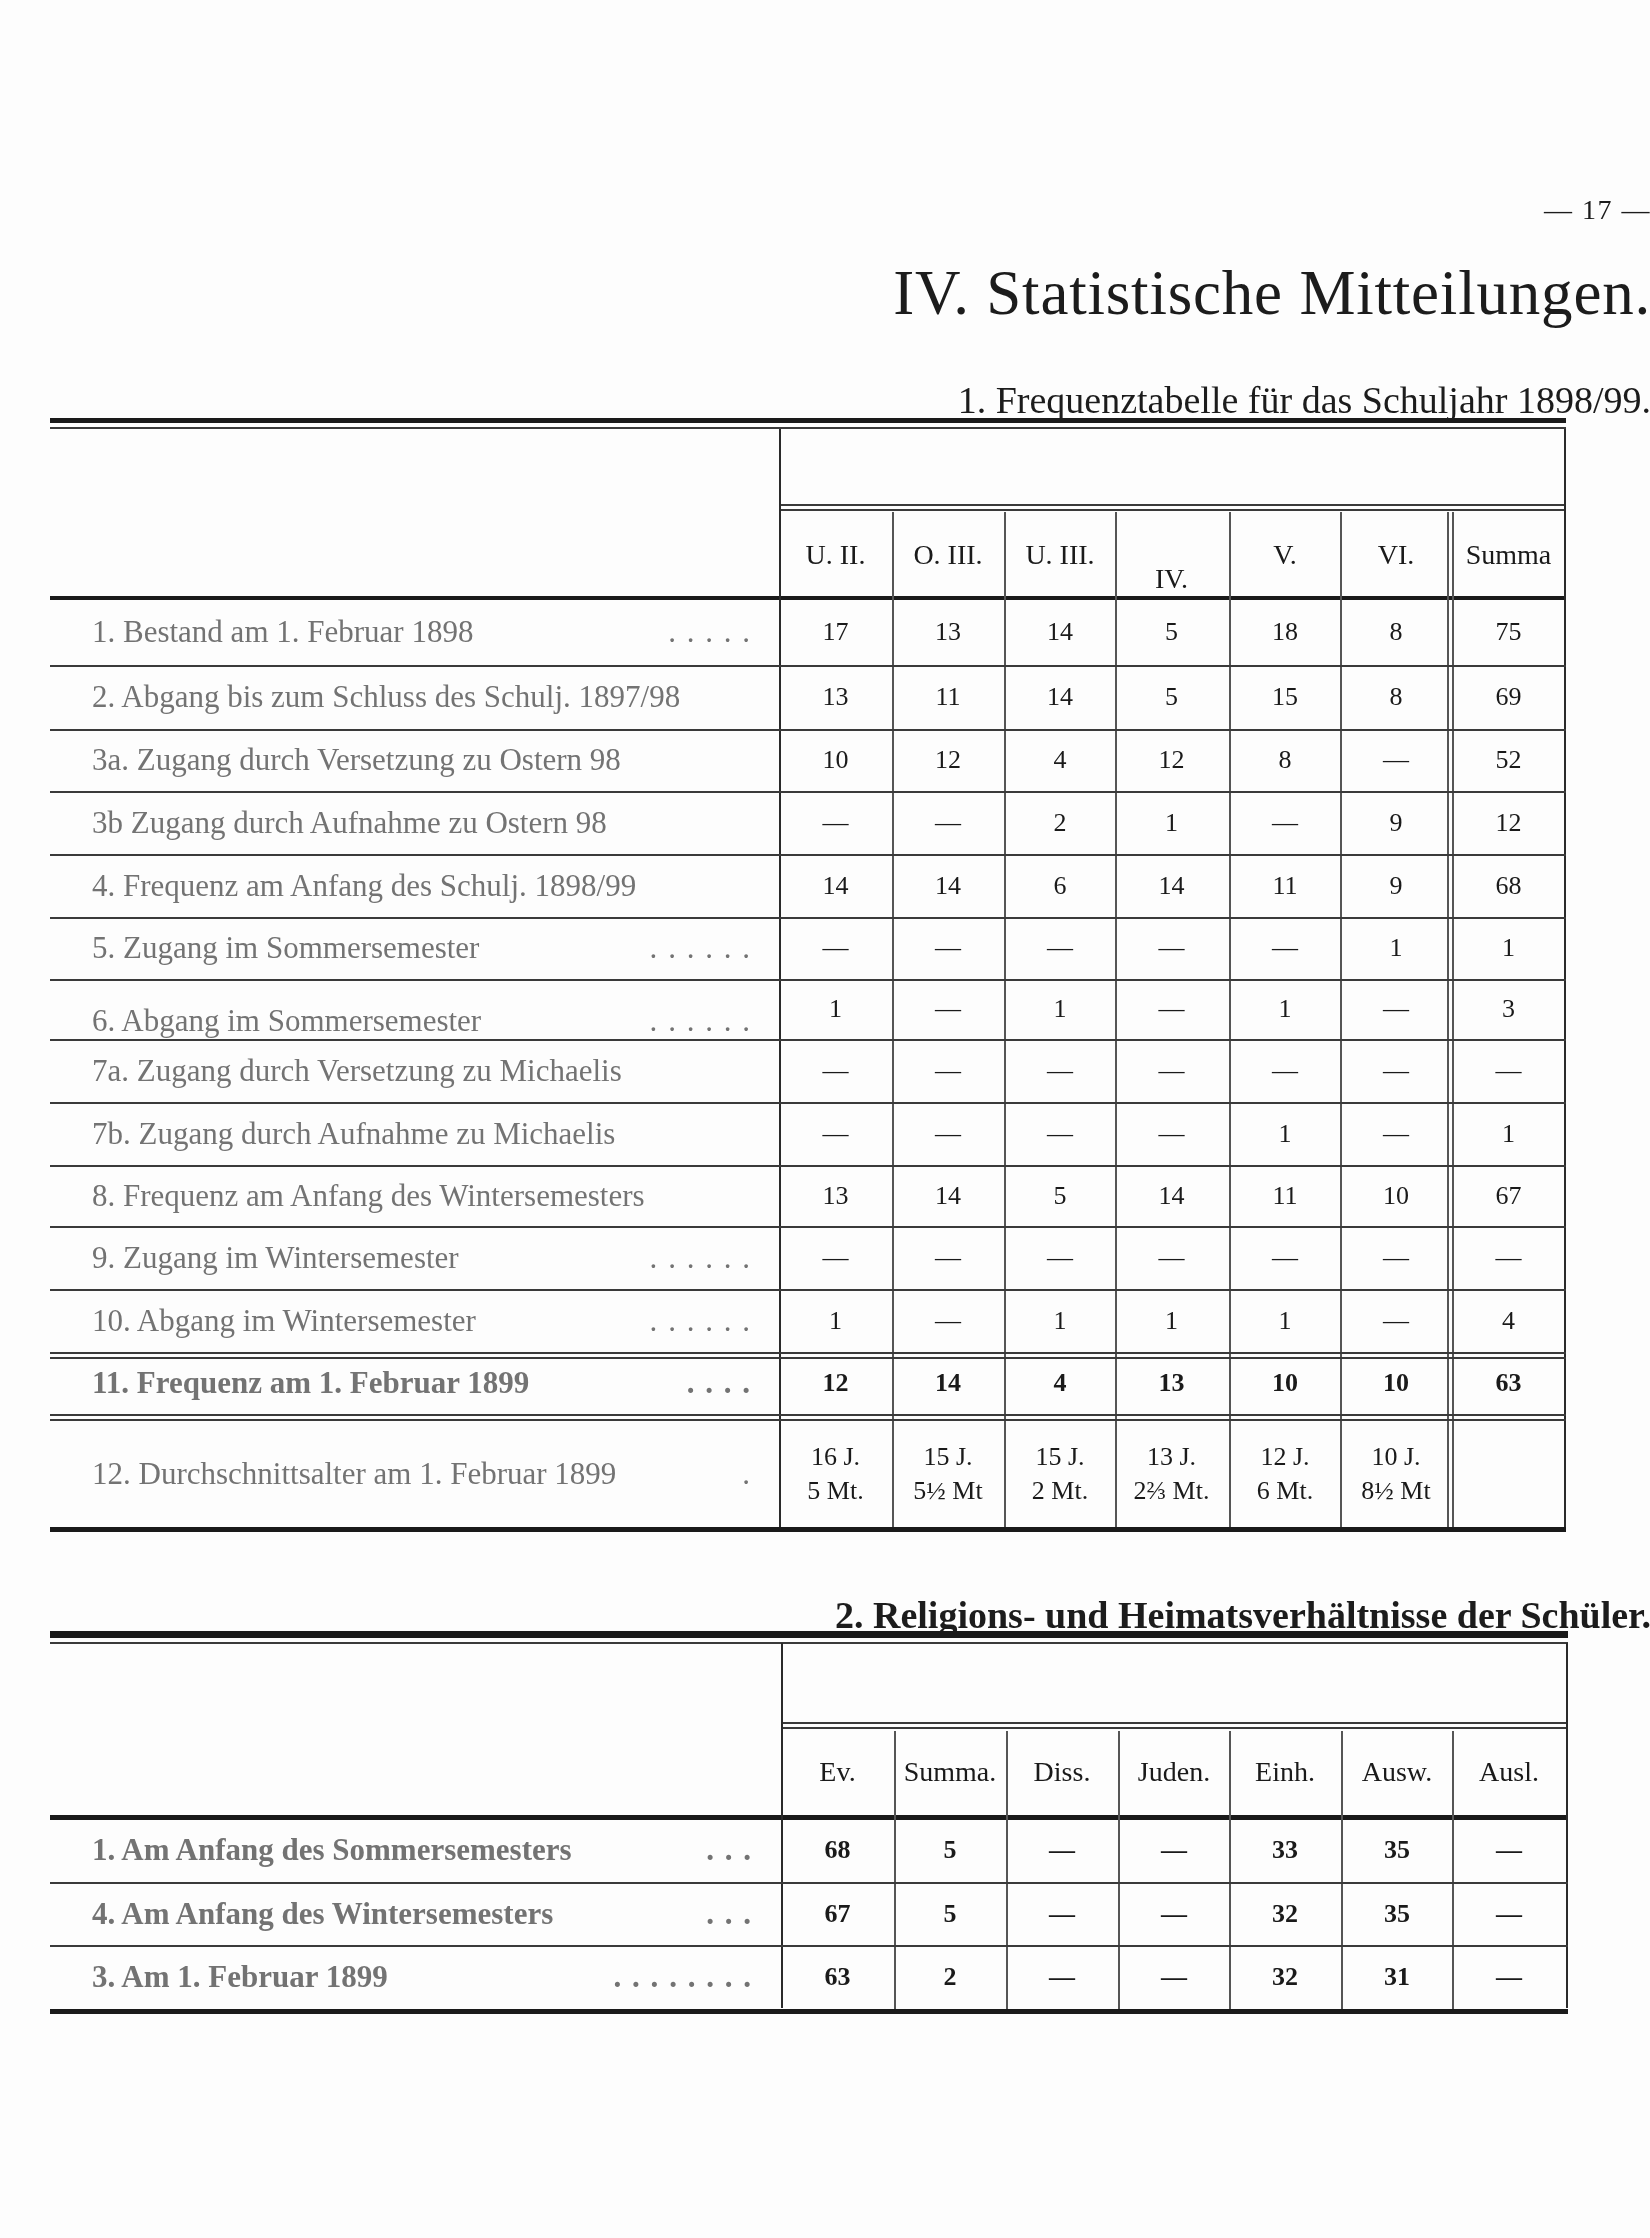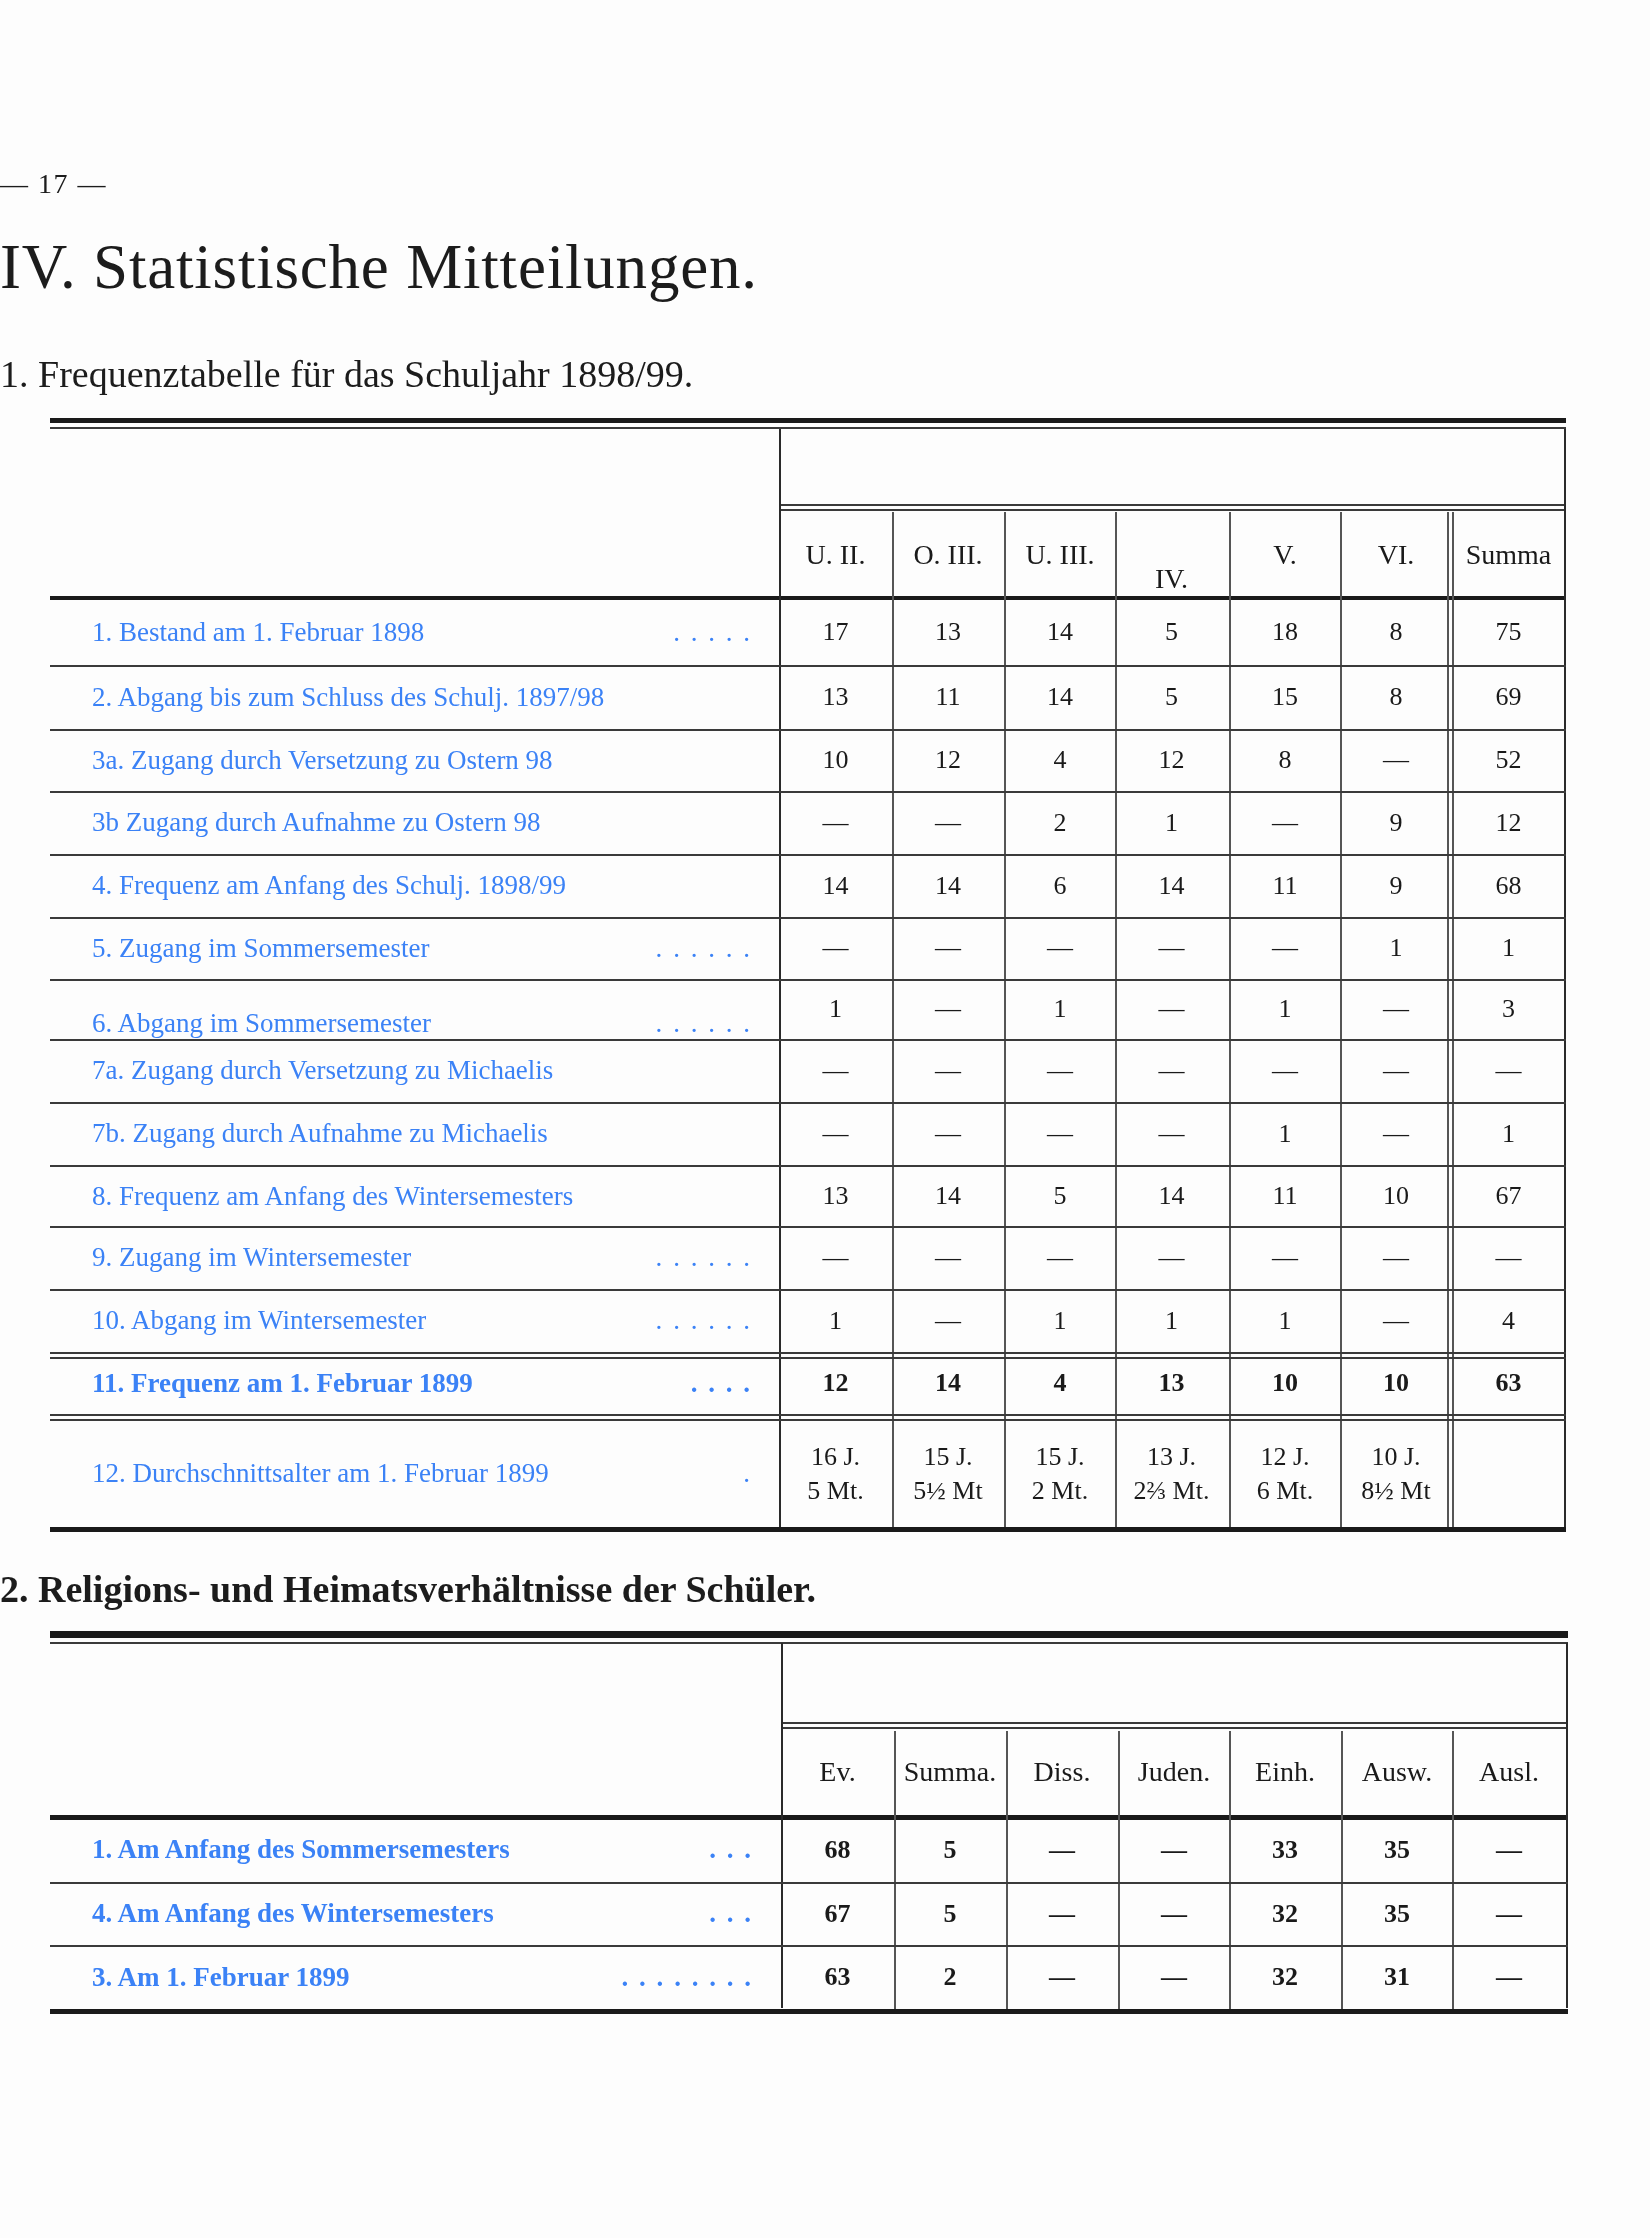--- a/index.html
+++ b/index.html
@@ -5,21 +5,21 @@
   html, body { margin: 0; padding: 0; }
   body {
     width: 1651px; height: 2239px;
     background: #fdfdfd;
     position: relative;
     overflow: hidden;
     font-family: "DejaVu Serif", "Liberation Serif", serif;
     color: #1c1c1c;
   }
   .abs { position: absolute; }
-  .center { text-align: left; }
+  .center { text-align: right; margin-top: 26px; }
   #page-number {
     left: 0; width: 1651px; top: 168px;
     font-size: 28px; letter-spacing: 1.5px;
     font-family: "Liberation Serif", serif;
   }
   #section-title {
     left: 0; width: 1651px; top: 231px;
     font-size: 63px;
     font-family: "Liberation Serif", serif;
     letter-spacing: 0.8px;
@@ -43,23 +43,23 @@
     display: flex; align-items: center; justify-content: center;
     font-family: "Liberation Serif", serif;
     font-size: 26px;
     color: #1a1a1a;
   }
   .hdr { font-size: 28px; }
   .label {
     position: absolute;
     display: flex; align-items: center;
     font-family: "Liberation Serif", serif;
-    font-size: 27px;
+    font-size: 31px;
     white-space: nowrap;
-    color: #3b82f6;
+    color: #737373;
   }
   .label .lbl-text { flex: 0 0 auto; }
   .label .dots { flex: 1 1 auto; overflow: hidden; white-space: nowrap; letter-spacing: 10.8px; text-align: right; padding-right: 3.1px; }
   .bold { font-weight: bold; }
   .age { flex-direction: column; line-height: 34px; font-size: 26px; }
 </style>
 </head>
 <body>
 
 <div id="page-number" class="abs center">— 17 —</div>

